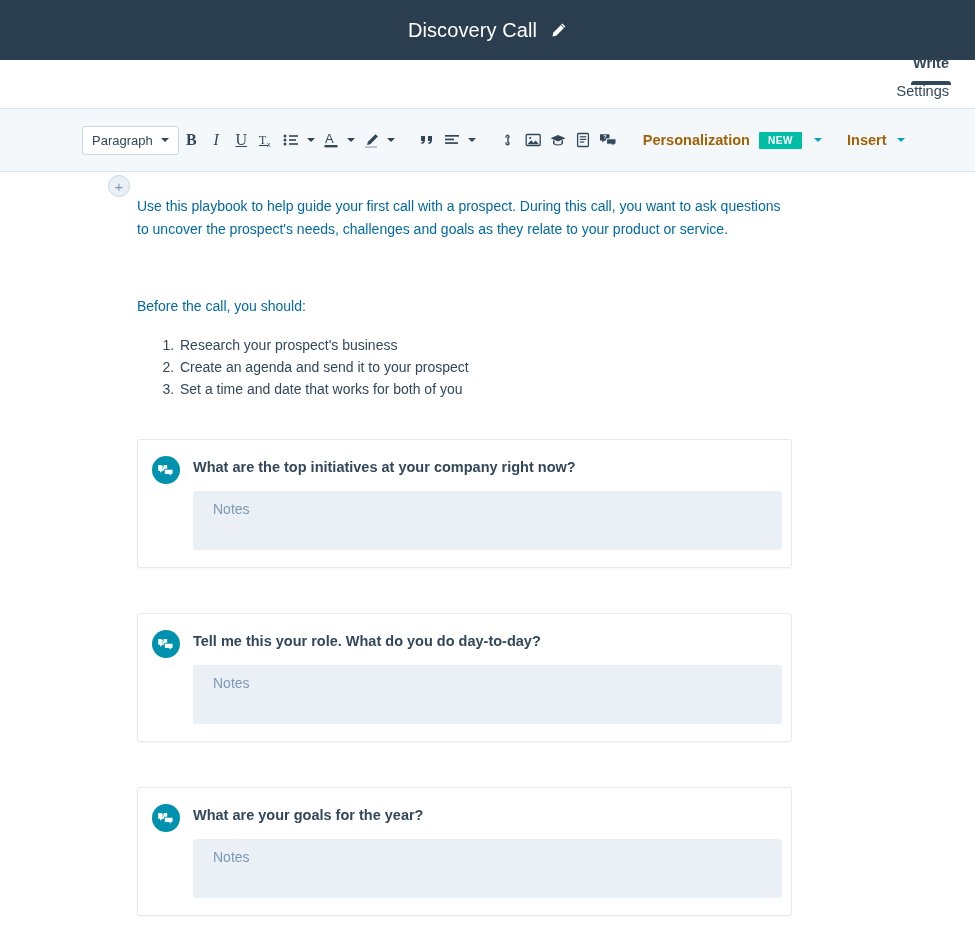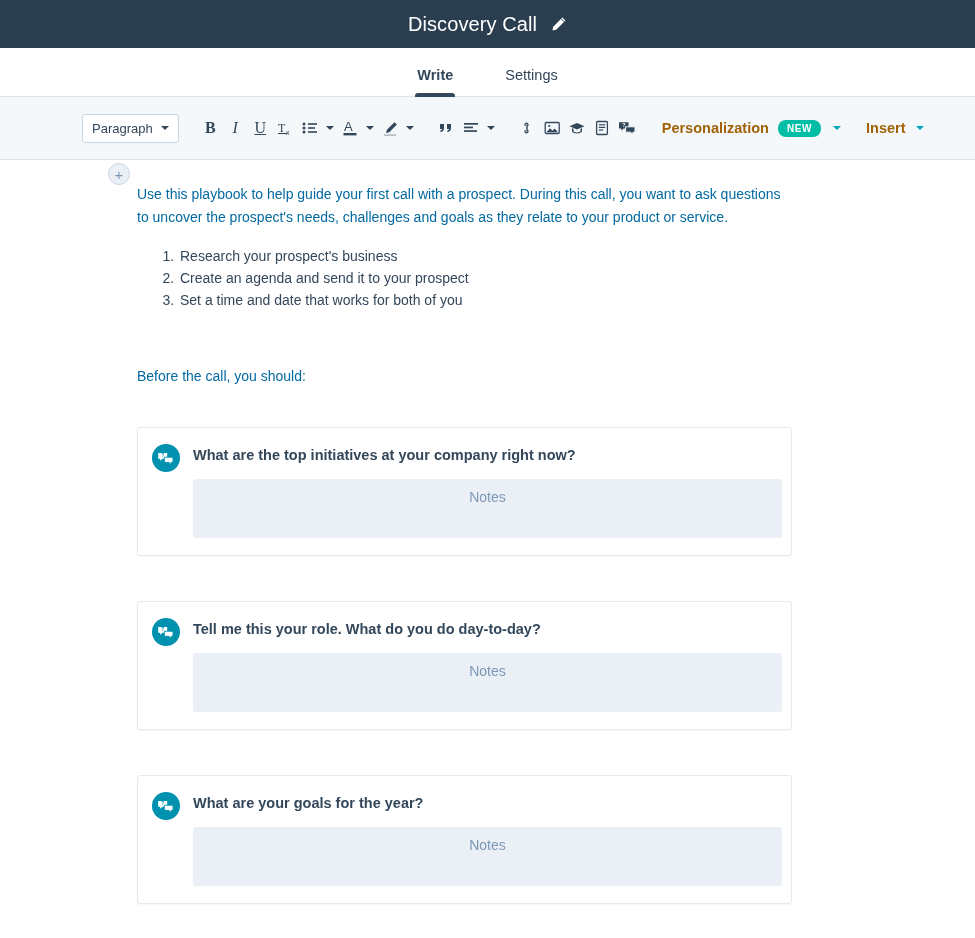--- a/index.html
+++ b/index.html
@@ -6,21 +6,21 @@
   html, body {
     margin: 0; padding: 0;
     width: 975px; height: 938px;
     background: #ffffff;
     font-family: "Liberation Sans", sans-serif;
     overflow: hidden;
   }
 
   
   .titlebar {
-    height: 48px;
+    height: 60px;
     background: #2a3e50;
     display: flex;
     align-items: center;
     justify-content: center;
     gap: 14px;
   }
   .titlebar-title {
     color: #ffffff;
     font-size: 20px;
     font-weight: 400;
@@ -31,20 +31,21 @@
   
   .tabbar {
     height: 49px;
     background: #ffffff;
     border-bottom: 1px solid #dfe3eb;
     display: flex;
     align-items: flex-end;
     justify-content: center;
     gap: 0px;
     position: relative;
+    flex-direction: column;
   }
   .tab {
     font-size: 14.5px;
     color: #33475b;
     padding: 0 26px 14px 26px;
     cursor: pointer;
     position: relative;
     line-height: 1;
   }
   .tab.active { font-weight: bold; }
@@ -69,21 +70,20 @@
   }
   .paragraph-select {
     display: flex; align-items: center; gap: 8px;
     background: #ffffff;
     border: 1px solid #cbd6e2;
     border-radius: 3px;
     padding: 6px 9px;
     font-size: 13px;
     color: #33475b;
     cursor: pointer;
-    margin-right: 19px;
   }
   .tb-btn {
     width: 25px; height: 26px;
     display: flex; align-items: center; justify-content: center;
     color: #33475b;
     cursor: pointer;
     font-size: 14px;
   }
   .tb-caret {
     width: 15px; height: 26px;
@@ -100,21 +100,21 @@
     color: #a16207;
     cursor: pointer;
     white-space: nowrap;
   }
   .badge-new {
     background: #00bda5;
     color: #ffffff;
     font-size: 10px;
     font-weight: bold;
     letter-spacing: .6px;
-    border-radius: 8px;
+    border-radius: 1px;
     padding: 4px 9px 3px 9px;
     margin-left: 9px;
     line-height: 1;
   }
 
   
   .editor {
     padding: 0;
     position: relative;
     height: calc(938px - 50px - 49px - 63px);
@@ -186,25 +186,24 @@
     font-weight: bold;
     color: #33475b;
     margin: 3px 0 0 0;
     line-height: 20px;
   }
   .notes-field {
     margin-top: 14px;
     height: 59px;
     background: #eaf0f6;
     border-radius: 3px;
-    padding: 10px 14px;
+    padding: 10px 20px;
     font-size: 14px;
     color: #7c98b6;
     cursor: text;
-    text-align: center;
   }
 </style>
 </head>
 <body>
 
 <div class="titlebar">
   <span class="titlebar-title">Discovery Call</span>
   <span class="pencil-icon">
     <svg width="16" height="16" viewBox="0 0 16 16" fill="none">
       <path d="M11.4 1.6l3 3L5.2 13.8 1.5 14.5l.7-3.7L11.4 1.6z" fill="#ffffff"></path>
@@ -347,29 +346,29 @@
 </div>
 
 <div class="editor">
 
   <div class="para-row">
     <div class="plus-handle">+</div>
     <p class="body-text intro">Use this playbook to help guide your first call with a prospect. During this call, you want to ask questions to uncover the prospect's needs, challenges and goals as they relate to your product or service.</p>
   </div>
 
   <div class="para-row">
+    <p class="body-text before-call">Before the call, you should:</p>
+  </div>
+
+  <div class="para-row">
     <ol class="steps">
       <li>Research your prospect's business</li>
       <li>Create an agenda and send it to your prospect</li>
       <li>Set a time and date that works for both of you</li>
     </ol>
-  </div>
-
-  <div class="para-row">
-    <p class="body-text before-call">Before the call, you should:</p>
   </div>
 
 
   <div class="cards">
 
     <div class="qcard">
       <div class="qicon-wrap">
         <div class="qicon">
           <svg width="17" height="15" viewBox="0 0 18 16">
             <path d="M1.2 2.0h9.6v6.3H5.9L3.3 10.5V8.3H1.2V2.0z" fill="#ffffff"></path>

